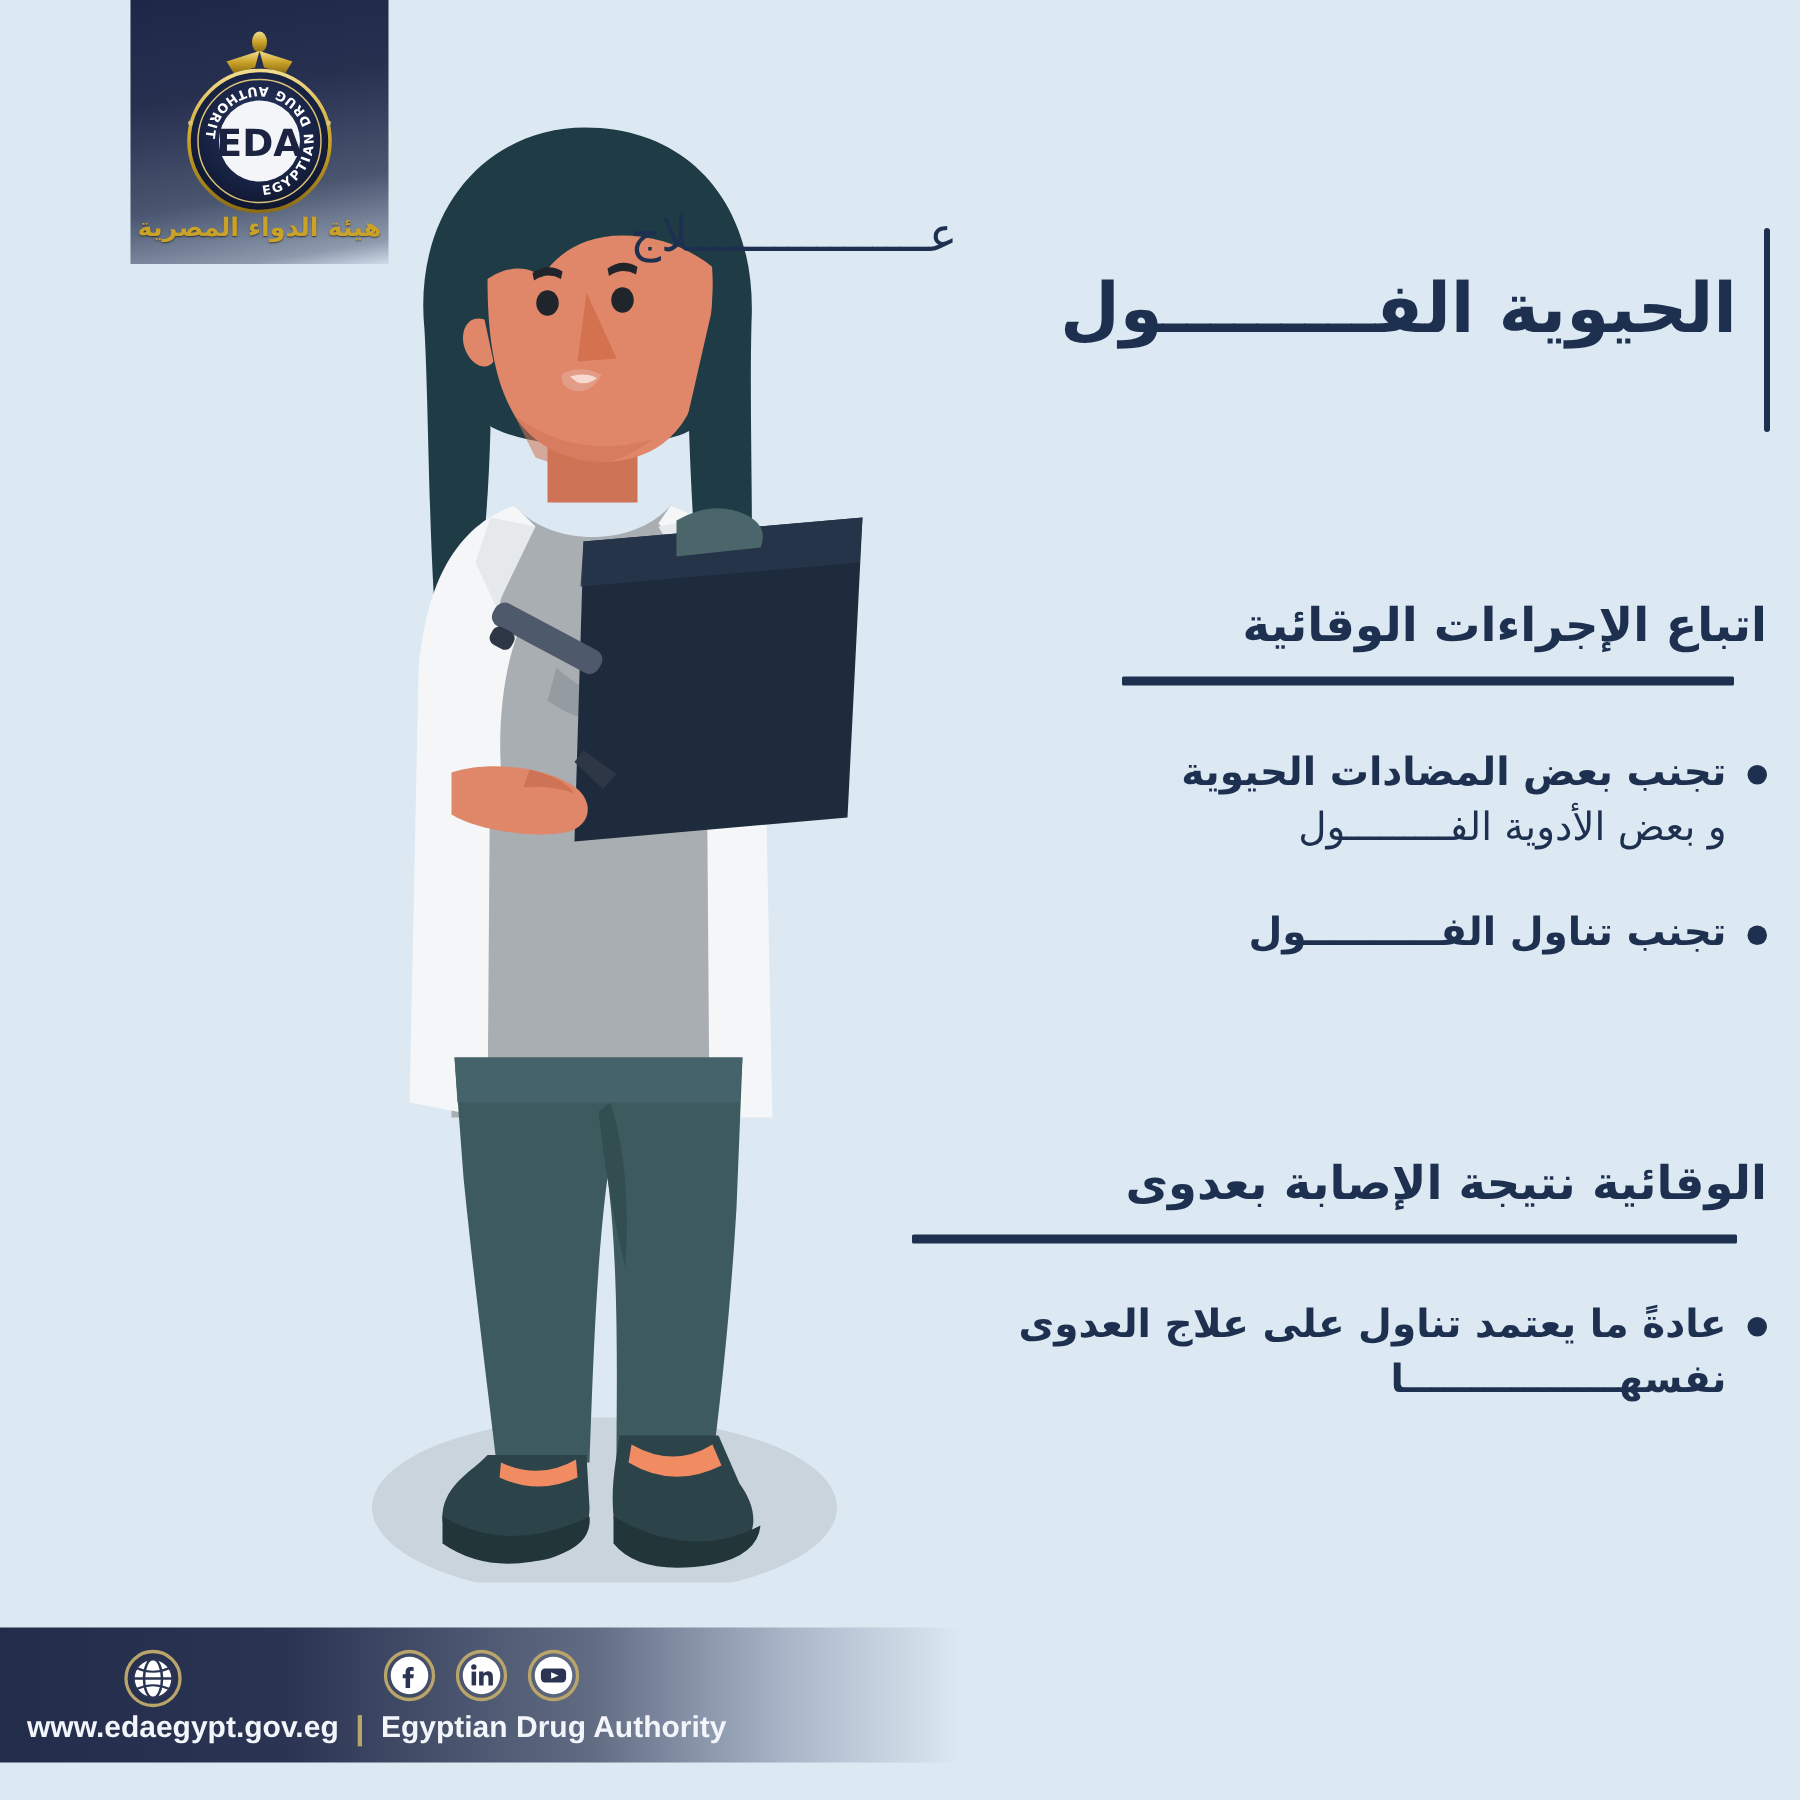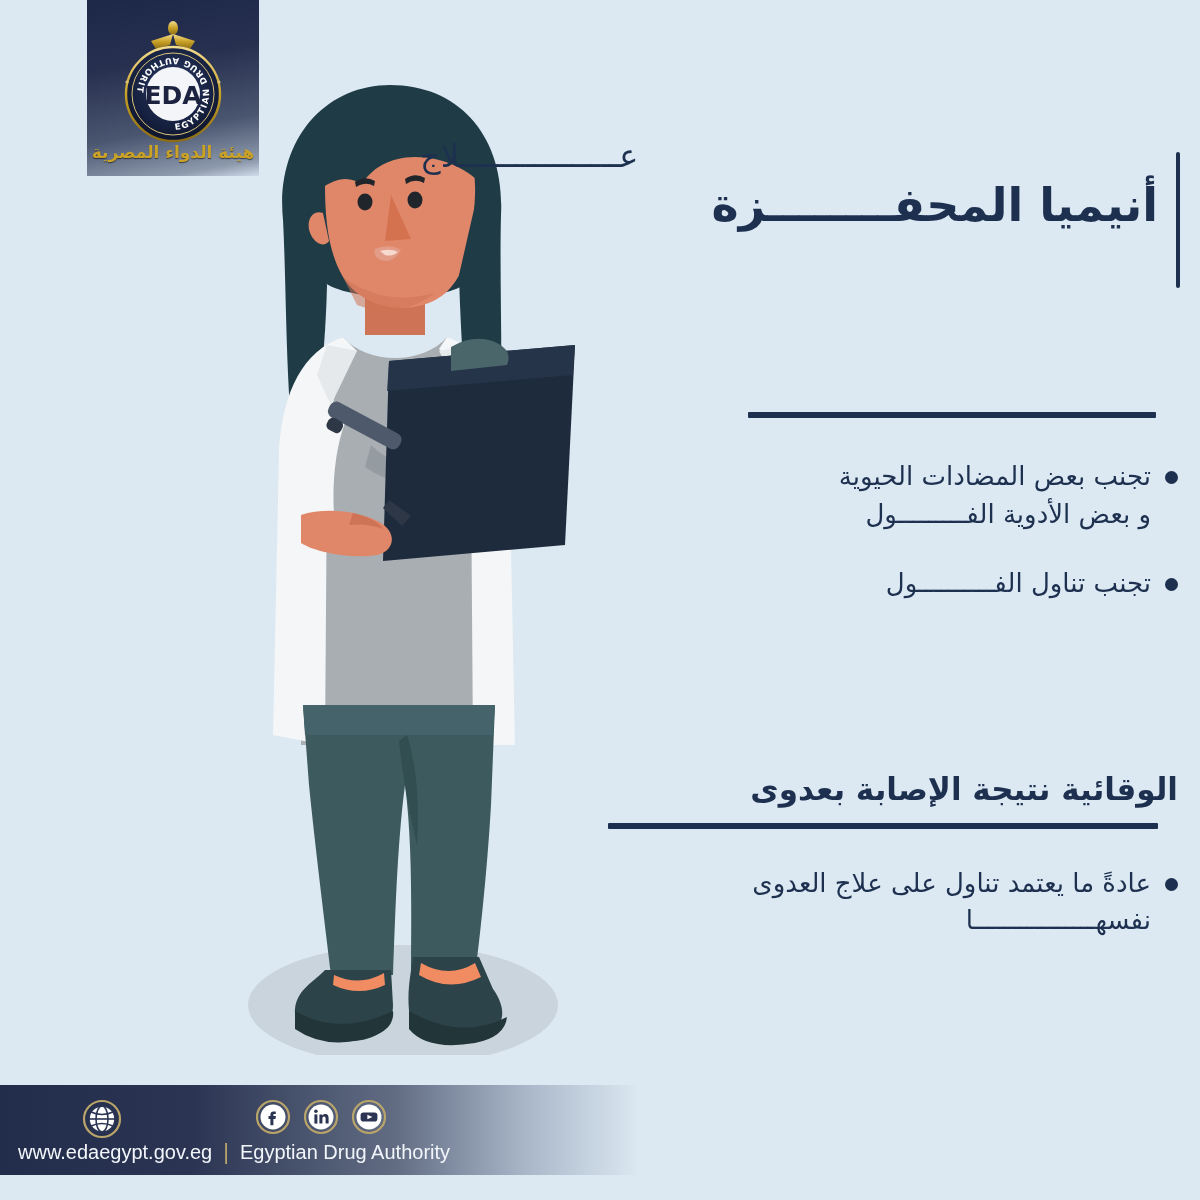--- a/index.html
+++ b/index.html
@@ -56,26 +56,27 @@
     margin-bottom:26px;direction:rtl;
   }
   .dot{
     flex:0 0 auto;width:13px;height:13px;border-radius:50%;
     background:#1e3050;margin-top:13px;margin-left:14px;
   }
   .btext{
     flex:1 1 auto;color:#1e3050;font-size:26px;line-height:1.45;font-weight:400;
     direction:rtl;text-align:right;
   }
-  .btext .b{font-weight:400;}
+  .btext .b{font-weight:700;}
 
   
   .footer{
     position:absolute;left:0;bottom:25px;width:640px;height:90px;
     background:linear-gradient(90deg,#222c4b 0%,#2b3553 30%,#626d84 62%,#a9b6c8 82%,rgba(220,233,242,0) 100%);
+    font-weight:bold;
   }
   .globe{position:absolute;left:82px;top:14px;}
   .socials{position:absolute;left:255px;top:14px;display:flex;gap:12px;}
   .foot-text{
     position:absolute;left:18px;top:54px;color:#f2f5fa;font-size:20px;
     font-family:"Liberation Sans",sans-serif;white-space:nowrap;
     display:flex;align-items:center;gap:11px;
   }
   .foot-sep{color:#b9a46a;font-size:22px;}
 </style>
@@ -221,24 +222,25 @@
                  C266 1000 236 988 234 966 C232 944 236 928 238 912 Z" fill="#2b4349"></path>
         <path d="M246 918 q28 16 54 0 l6 14 q-32 16 -62 -2 Z" fill="#f08b62"></path>
         <path d="M234 966 q52 30 98 6 q-2 20 -32 26 q-48 8 -66 -14 Z" fill="#223539"></path>
       </g>
     </svg>
   </div>
 
   <div class="title-block">
     <div class="title-rule"></div>
     <h1 class="title-line1">عـــــــــــــــــلاج</h1>
-    <h1 class="title-line2">أنيميا المحفــــــــزة</h1>
+    <h1 class="title-line2">الحيوية الفـــــــــول</h1>
   </div>
 
   <div class="section" style="top:398px;">
+    <h2 class="sec-head">اتباع الإجراءات الوقائية</h2>
     <div class="sec-underline" style="width:408px;margin-right:22px;"></div>
     <ul class="bullets" style="margin-top:40px;">
       <li class="bullet">
         <span class="dot"></span>
         <span class="btext">
           <span class="b">تجنب بعض المضادات الحيوية</span>
           <br>
           <span>و بعض الأدوية الفـــــــــول</span>
         </span>
       </li>

